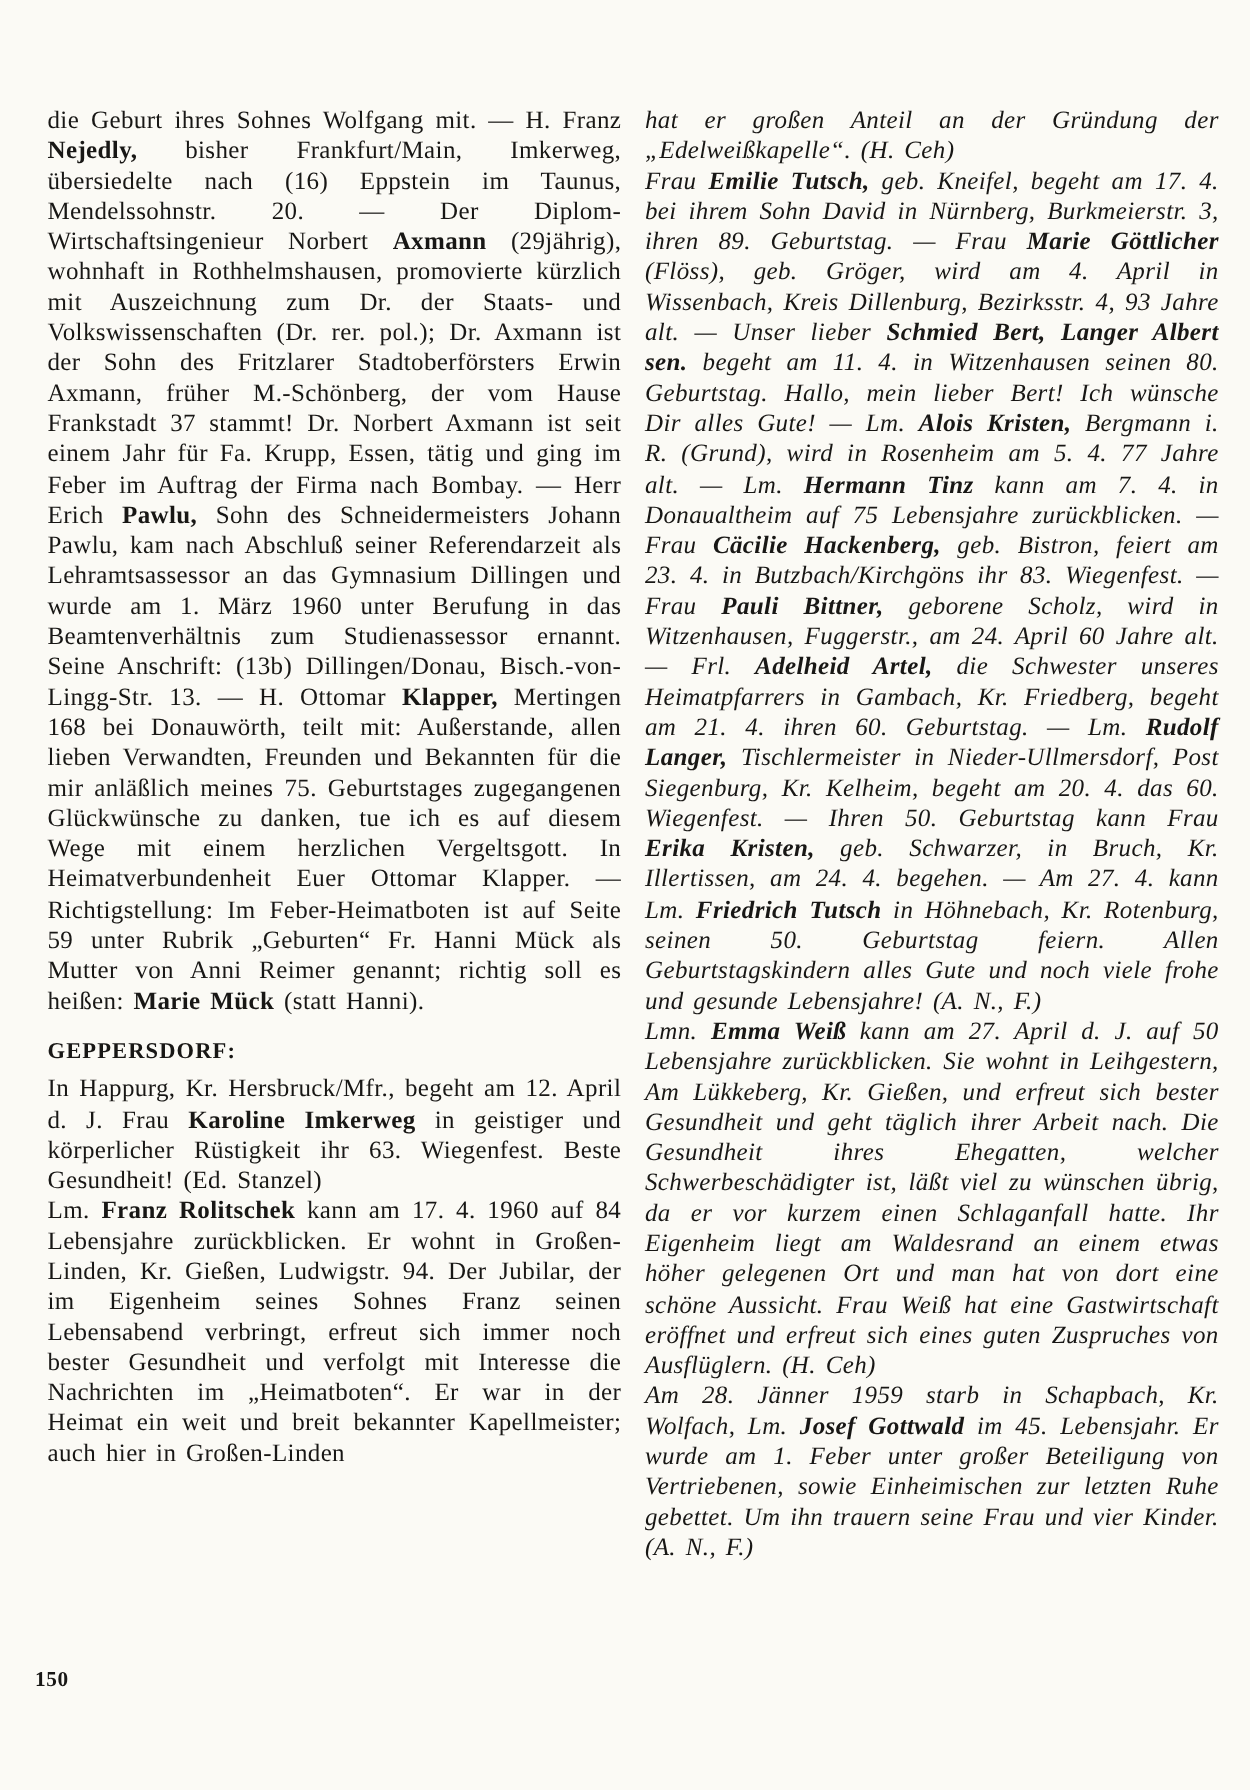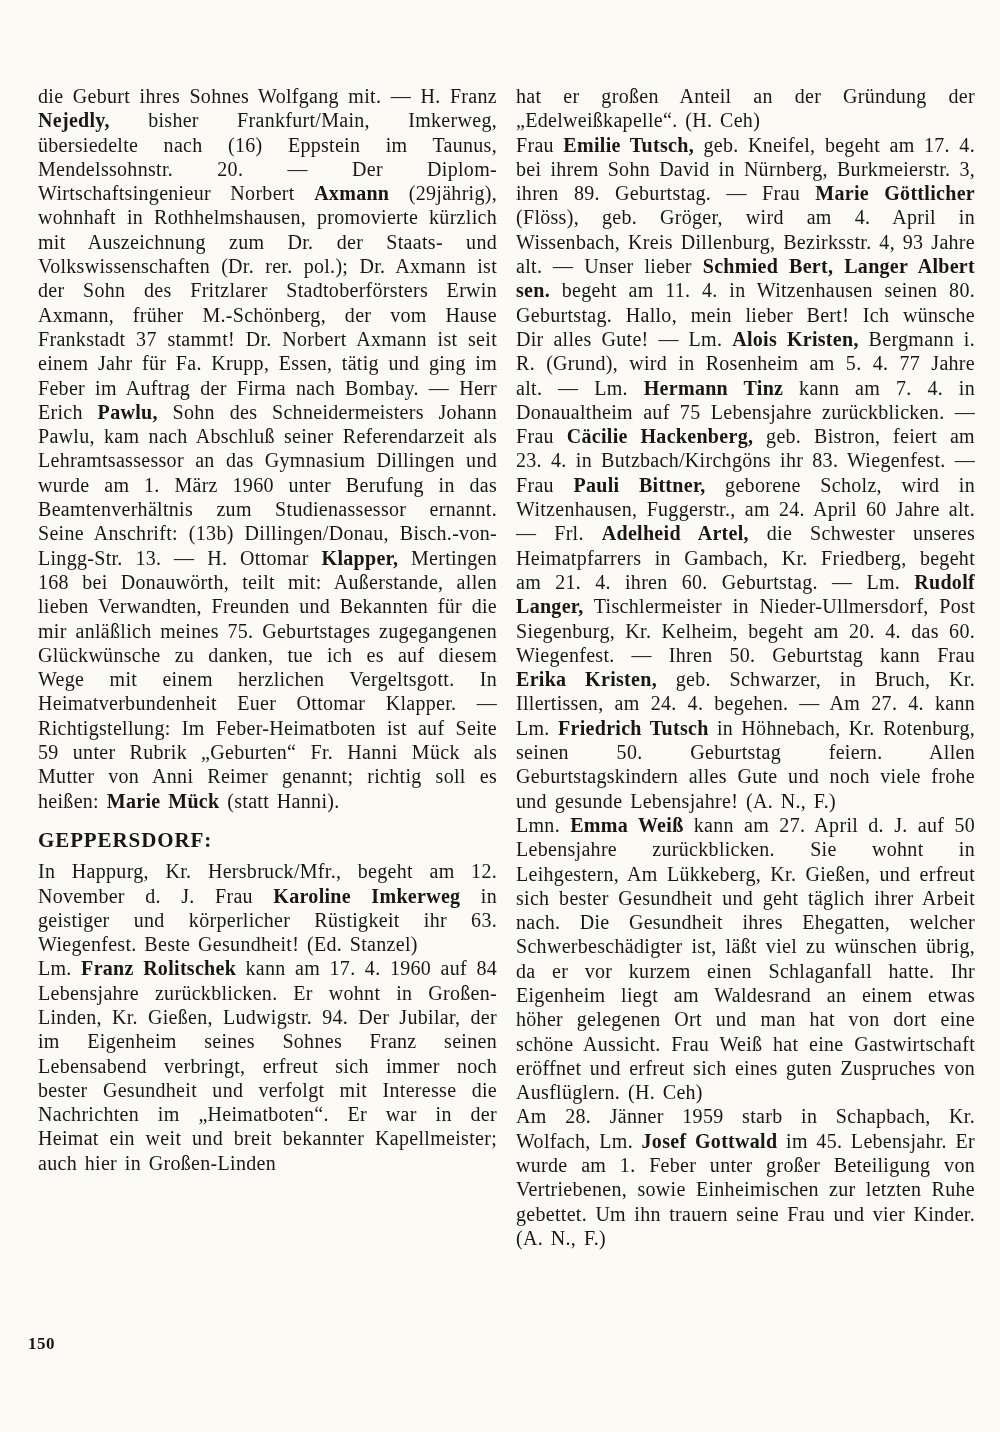--- a/index.html
+++ b/index.html
@@ -12,41 +12,41 @@
     overflow:hidden;
   }
   .page { position:absolute; inset:0; }
   .column {
     position:absolute; top:84px; width:459px;
     text-align:justify;
     font-size:20px; line-height:24.3px;
     letter-spacing:0.3px; word-spacing:2.5px;
   }
   .column-left  { left:38px; }
-  .column-right { left:516px; }
+  .column-right { left:516px;font-style:italic; }
   p.para { margin:0; padding:0; }
   p.para.spaced { }
   .seg-bold { font-weight:bold; }
   .heading {
-    font-weight:bold; font-size:21px; letter-spacing:0.9px;
+    font-weight:bold; font-size:18px; letter-spacing:0.9px;
     margin:15px 0 7px 0; text-align:left;
   }
   .page-number {
     position:absolute; left:28px; top:1334px;
     font-size:17px; font-weight:bold; letter-spacing:0.5px;
   }
 </style>
 </head>
 <body>
 
 <div class="page">
   <div class="column column-left" id="col-left">
       <p class="para"><span>die Geburt ihres Sohnes Wolfgang mit. — H. Franz </span><span class="seg-bold">Nejedly,</span><span> bisher Frankfurt/Main, Imkerweg, übersiedelte nach (16) Eppstein im Taunus, Mendelssohnstr. 20. — Der Diplom-Wirtschaftsingenieur Norbert </span><span class="seg-bold">Axmann</span><span> (29jährig), wohnhaft in Rothhelmshausen, promovierte kürzlich mit Auszeichnung zum Dr. der Staats- und Volkswissenschaften (Dr. rer. pol.); Dr. Axmann ist der Sohn des Fritzlarer Stadtoberförsters Erwin Axmann, früher M.-Schönberg, der vom Hause Frankstadt 37 stammt! Dr. Norbert Axmann ist seit einem Jahr für Fa. Krupp, Essen, tätig und ging im Feber im Auftrag der Firma nach Bombay. — Herr Erich </span><span class="seg-bold">Pawlu,</span><span> Sohn des Schneidermeisters Johann Pawlu, kam nach Abschluß seiner Referendarzeit als Lehramtsassessor an das Gymnasium Dillingen und wurde am 1. März 1960 unter Berufung in das Beamtenverhältnis zum Studienassessor ernannt. Seine Anschrift: (13b) Dillingen/Donau, Bisch.-von-Lingg-Str. 13. — H. Ottomar </span><span class="seg-bold">Klapper,</span><span> Mertingen 168 bei Donauwörth, teilt mit: Außerstande, allen lieben Verwandten, Freunden und Bekannten für die mir anläßlich meines 75. Geburtstages zugegangenen Glückwünsche zu danken, tue ich es auf diesem Wege mit einem herzlichen Vergeltsgott. In Heimatverbundenheit Euer Ottomar Klapper. — Richtigstellung: Im Feber-Heimatboten ist auf Seite 59 unter Rubrik „Geburten“ Fr. Hanni Mück als Mutter von Anni Reimer genannt; richtig soll es heißen: </span><span class="seg-bold">Marie Mück</span><span> (statt Hanni).</span></p>
       <div class="heading">GEPPERSDORF:</div>
-      <p class="para"><span>In Happurg, Kr. Hersbruck/Mfr., begeht am 12. November d. J. Frau </span><span class="seg-bold">Karoline Imkerweg</span><span> in geistiger und körperlicher Rüstigkeit ihr 63. Wiegenfest. Beste Gesundheit! (Ed. Stanzel)</span></p>
+      <p class="para"><span>In Happurg, Kr. Hersbruck/Mfr., begeht am 12. April d. J. Frau </span><span class="seg-bold">Karoline Imkerweg</span><span> in geistiger und körperlicher Rüstigkeit ihr 63. Wiegenfest. Beste Gesundheit! (Ed. Stanzel)</span></p>
       <p class="para"><span>Lm. </span><span class="seg-bold">Franz Rolitschek</span><span> kann am 17. 4. 1960 auf 84 Lebensjahre zurückblicken. Er wohnt in Großen-Linden, Kr. Gießen, Ludwigstr. 94. Der Jubilar, der im Eigenheim seines Sohnes Franz seinen Lebensabend verbringt, erfreut sich immer noch bester Gesundheit und verfolgt mit Interesse die Nachrichten im „Heimatboten“. Er war in der Heimat ein weit und breit bekannter Kapellmeister; auch hier in Großen-Linden</span></p>
     </div>
   <div class="column column-right" id="col-right">
       <p class="para"><span>hat er großen Anteil an der Gründung der „Edelweißkapelle“. (H. Ceh)</span></p>
       <p class="para spaced"><span>Frau </span><span class="seg-bold">Emilie Tutsch,</span><span> geb. Kneifel, begeht am 17. 4. bei ihrem Sohn David in Nürnberg, Burkmeierstr. 3, ihren 89. Geburtstag. — Frau </span><span class="seg-bold">Marie Göttlicher</span><span> (Flöss), geb. Gröger, wird am 4. April in Wissenbach, Kreis Dillenburg, Bezirksstr. 4, 93 Jahre alt. — Unser lieber </span><span class="seg-bold">Schmied Bert, Langer Albert sen.</span><span> begeht am 11. 4. in Witzenhausen seinen 80. Geburtstag. Hallo, mein lieber Bert! Ich wünsche Dir alles Gute! — Lm. </span><span class="seg-bold">Alois Kristen,</span><span> Bergmann i. R. (Grund), wird in Rosenheim am 5. 4. 77 Jahre alt. — Lm. </span><span class="seg-bold">Hermann Tinz</span><span> kann am 7. 4. in Donaualtheim auf 75 Lebensjahre zurückblicken. — Frau </span><span class="seg-bold">Cäcilie Hackenberg,</span><span> geb. Bistron, feiert am 23. 4. in Butzbach/Kirchgöns ihr 83. Wiegenfest. — Frau </span><span class="seg-bold">Pauli Bittner,</span><span> geborene Scholz, wird in Witzenhausen, Fuggerstr., am 24. April 60 Jahre alt. — Frl. </span><span class="seg-bold">Adelheid Artel,</span><span> die Schwester unseres Heimatpfarrers in Gambach, Kr. Friedberg, begeht am 21. 4. ihren 60. Geburtstag. — Lm. </span><span class="seg-bold">Rudolf Langer,</span><span> Tischlermeister in Nieder-Ullmersdorf, Post Siegenburg, Kr. Kelheim, begeht am 20. 4. das 60. Wiegenfest. — Ihren 50. Geburtstag kann Frau </span><span class="seg-bold">Erika Kristen,</span><span> geb. Schwarzer, in Bruch, Kr. Illertissen, am 24. 4. begehen. — Am 27. 4. kann Lm. </span><span class="seg-bold">Friedrich Tutsch</span><span> in Höhnebach, Kr. Rotenburg, seinen 50. Geburtstag feiern. Allen Geburtstagskindern alles Gute und noch viele frohe und gesunde Lebensjahre! (A. N., F.)</span></p>
       <p class="para spaced"><span>Lmn. </span><span class="seg-bold">Emma Weiß</span><span> kann am 27. April d. J. auf 50 Lebensjahre zurückblicken. Sie wohnt in Leihgestern, Am Lükkeberg, Kr. Gießen, und erfreut sich bester Gesundheit und geht täglich ihrer Arbeit nach. Die Gesundheit ihres Ehegatten, welcher Schwerbeschädigter ist, läßt viel zu wünschen übrig, da er vor kurzem einen Schlaganfall hatte. Ihr Eigenheim liegt am Waldesrand an einem etwas höher gelegenen Ort und man hat von dort eine schöne Aussicht. Frau Weiß hat eine Gastwirtschaft eröffnet und erfreut sich eines guten Zuspruches von Ausflüglern. (H. Ceh)</span></p>
       <p class="para spaced"><span>Am 28. Jänner 1959 starb in Schapbach, Kr. Wolfach, Lm. </span><span class="seg-bold">Josef Gottwald</span><span> im 45. Lebensjahr. Er wurde am 1. Feber unter großer Beteiligung von Vertriebenen, sowie Einheimischen zur letzten Ruhe gebettet. Um ihn trauern seine Frau und vier Kinder. (A. N., F.)</span></p>
     </div>
   <div class="page-number">150</div>
 </div>

